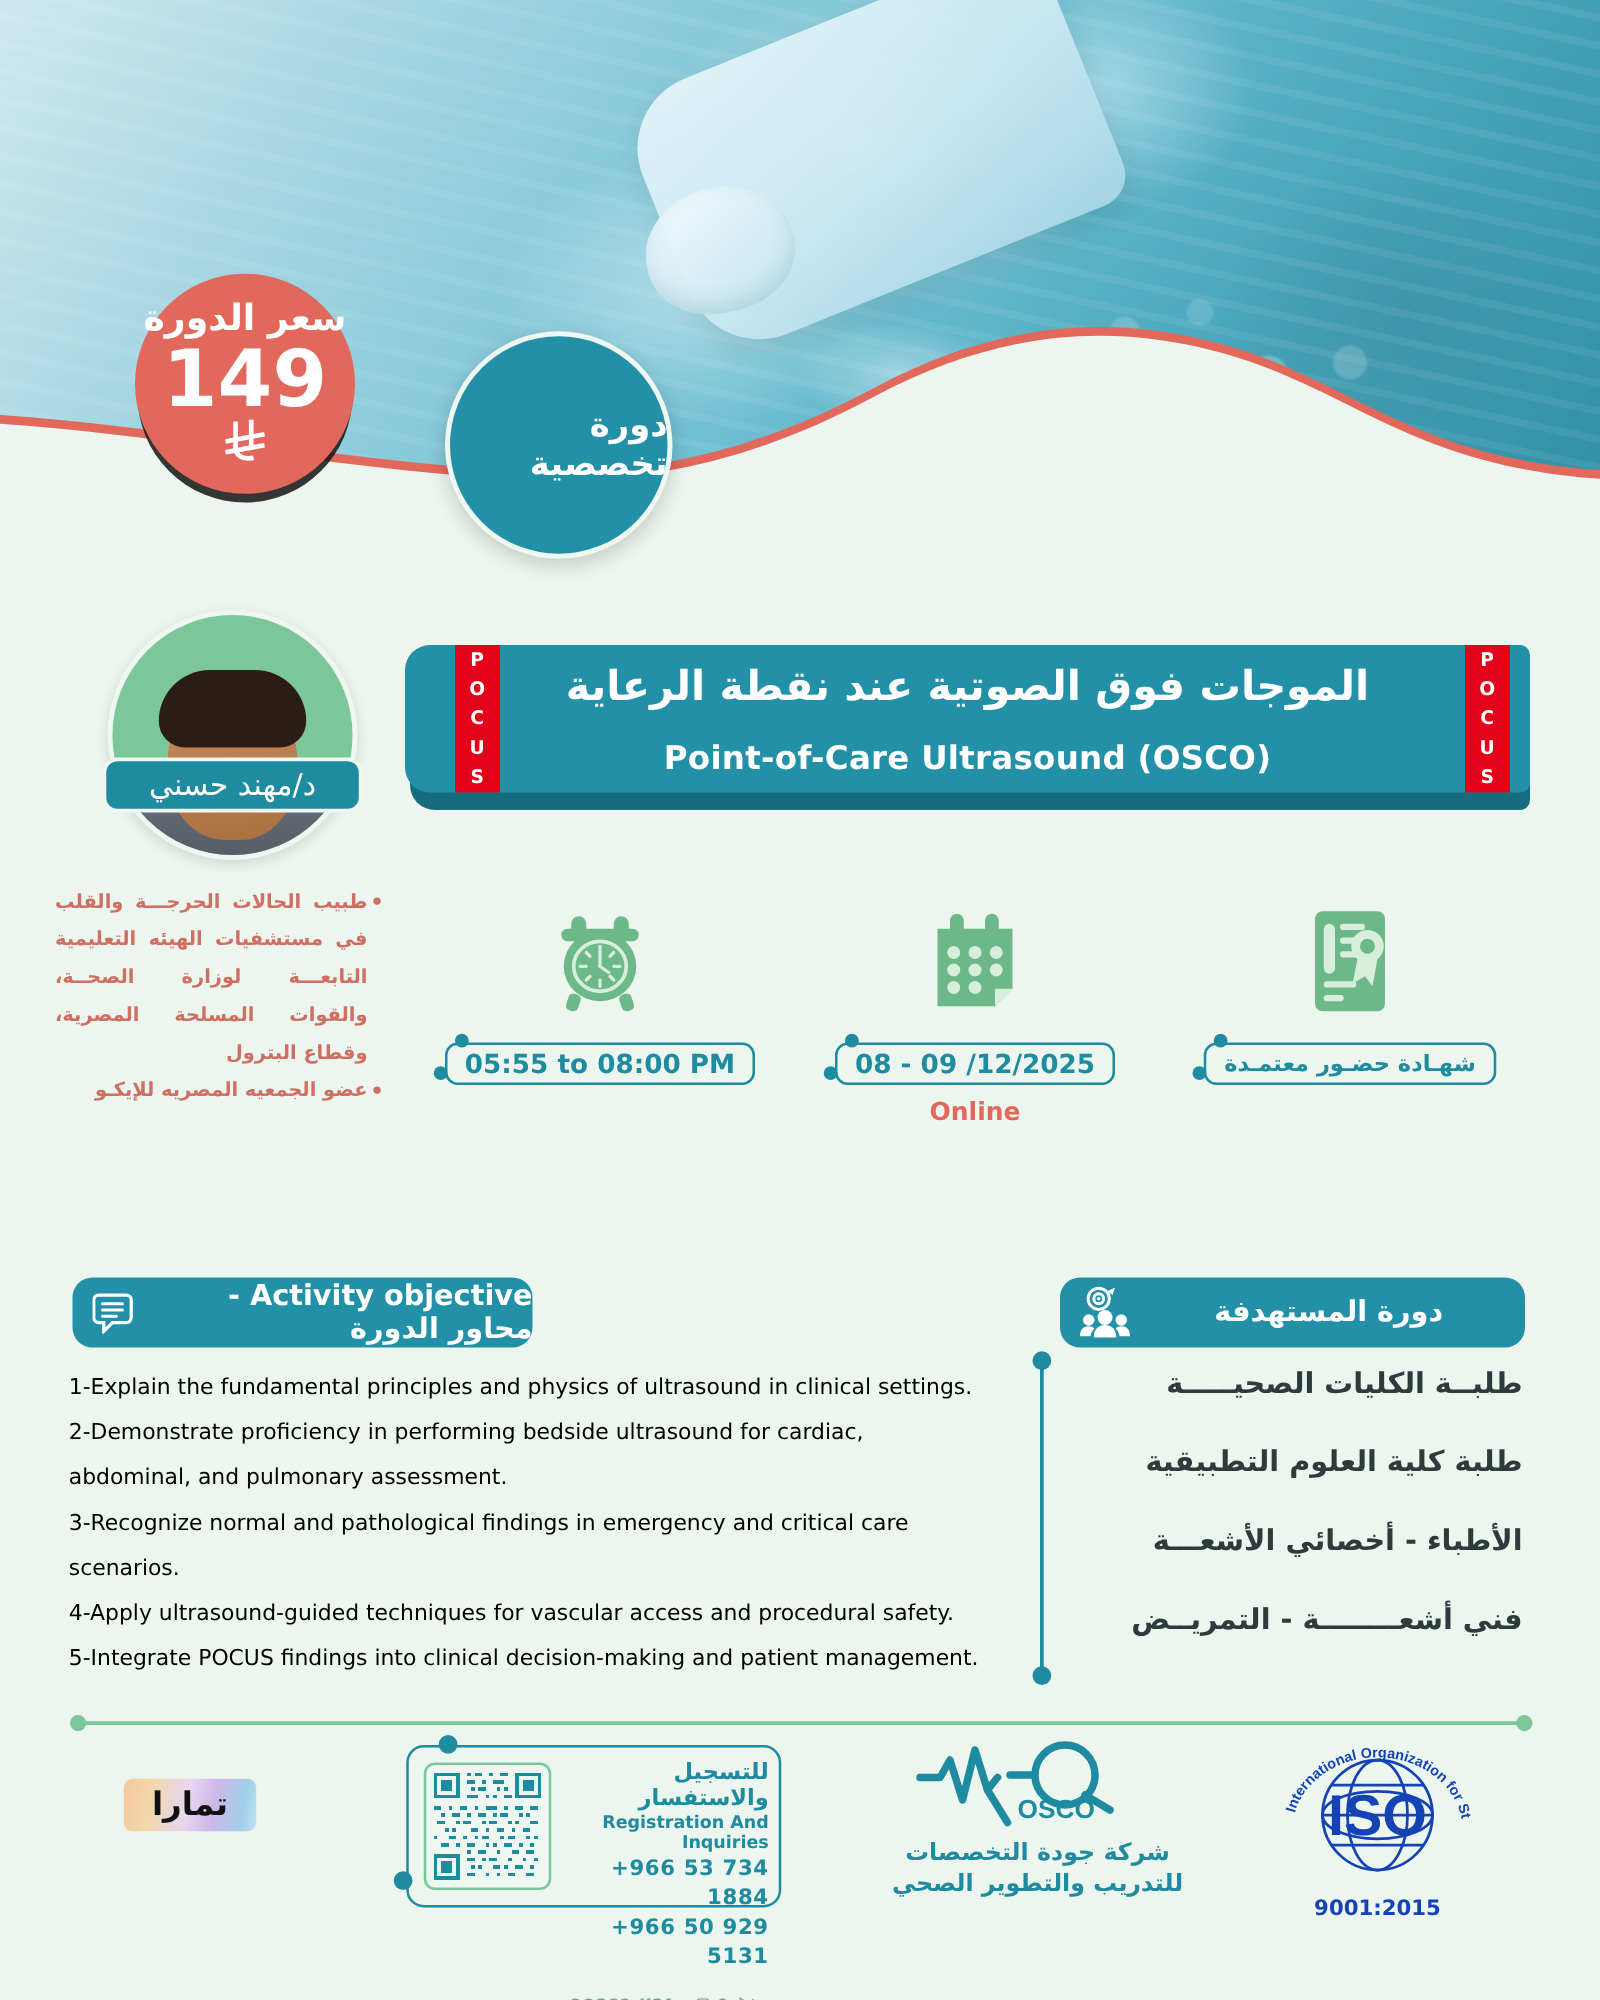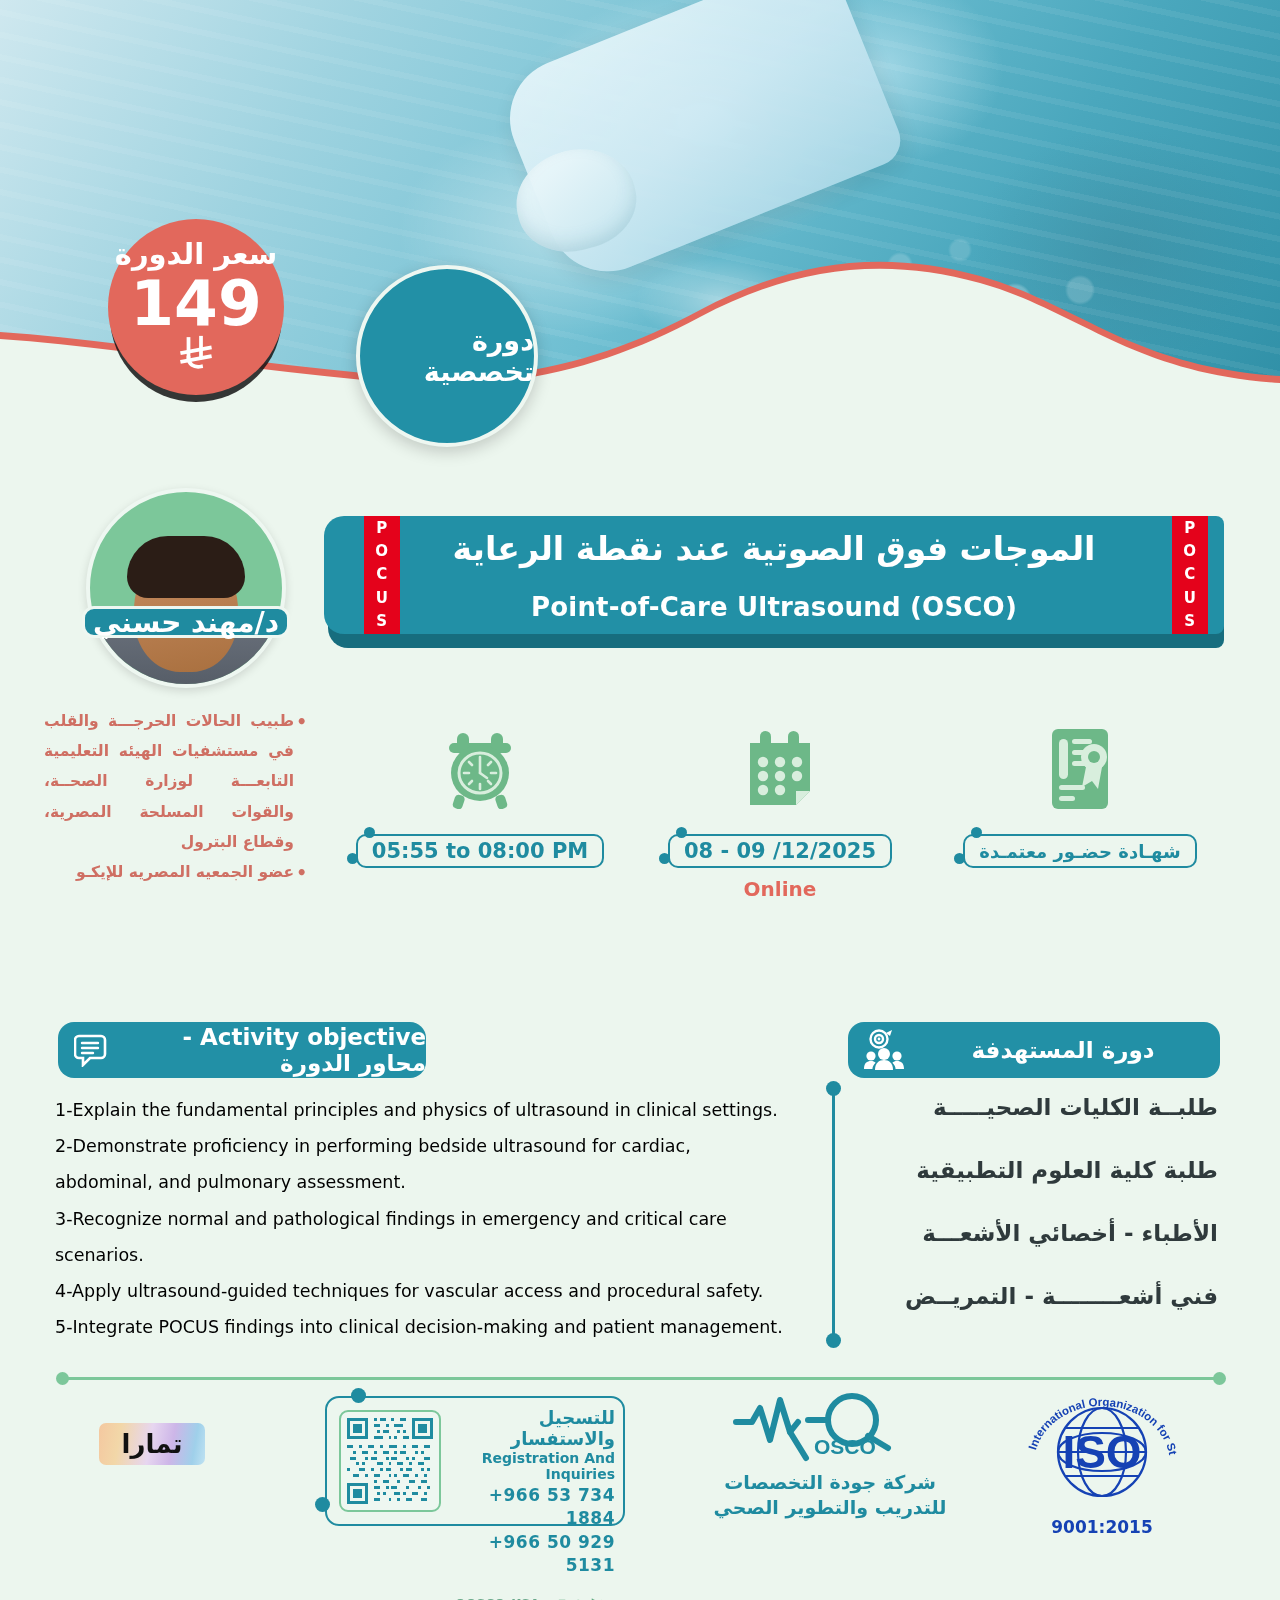--- a/index.html
+++ b/index.html
@@ -97,24 +97,24 @@
   }
   .hair{
     position:absolute; left:50%; top:44px; width:118px; height:62px; transform:translateX(-50%);
     background:#2b1d16; border-radius:58px 58px 30px 30px;
   }
   .torso{
     position:absolute; left:50%; bottom:-6px; width:190px; height:86px; transform:translateX(-50%);
     background:linear-gradient(180deg,#6e7580,#555c66); border-radius:70px 70px 0 0;
   }
   .instr-name{
-    position:absolute; left:-4px; top:118px; width:208px; height:32px;
+    position:absolute; left:-4px; top:118px; width:208px; height:44px;
     background:#1f8ba0; color:#fff; border:3px solid #eef7f1; border-radius:12px;
     display:flex; align-items:center; justify-content:center;
-    font-size:28px; font-weight:bold; direction:rtl; z-index:3;
+    font-size:24px; font-weight:normal; direction:rtl; z-index:3;
   }
   .bio{
     position:absolute; left:44px; top:706px; width:250px;
     color:#cf6f63; font-size:15.5px; font-weight:bold; direction:rtl; text-align:justify;
     line-height:1.95;
   }
   .bio li{ list-style:none; position:relative; }
   .bio li::before{
     content:"•"; position:absolute; right:-13px; top:0; color:#cf6f63; font-size:17px;
   }

